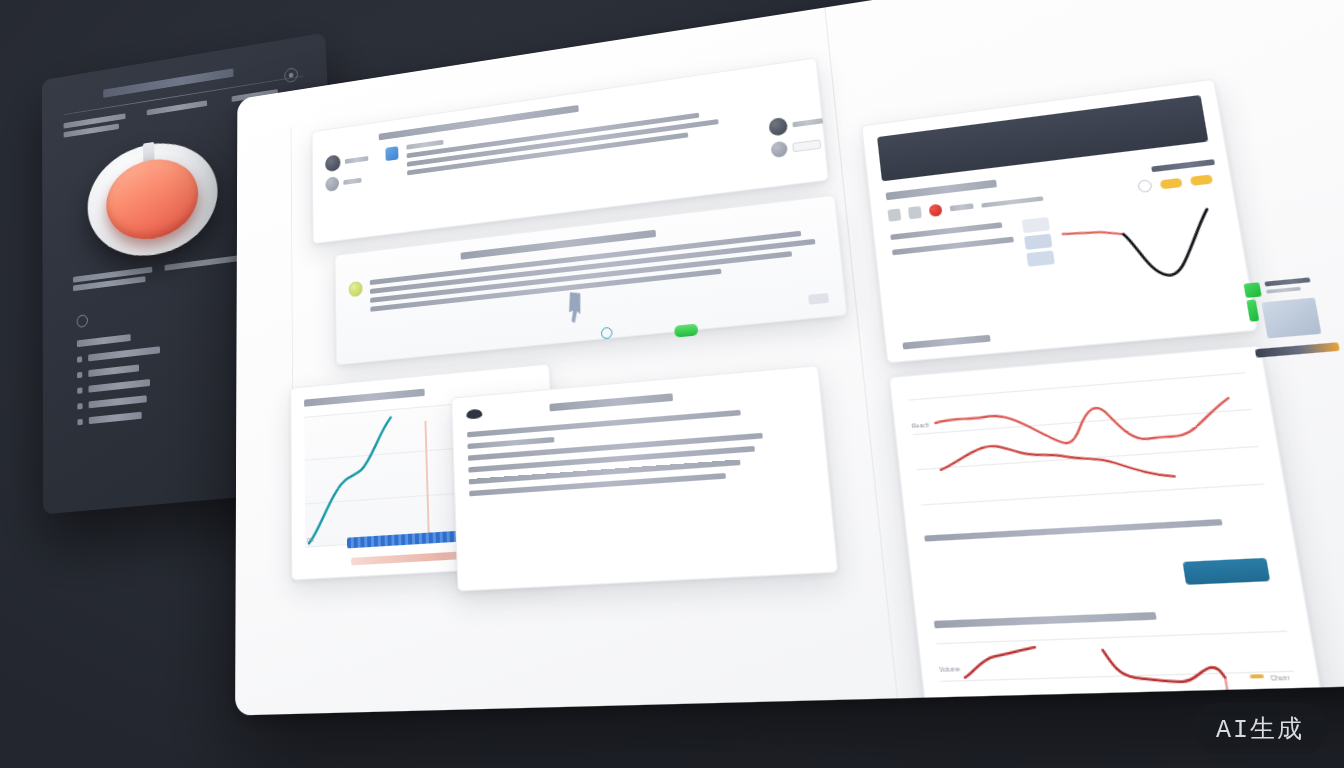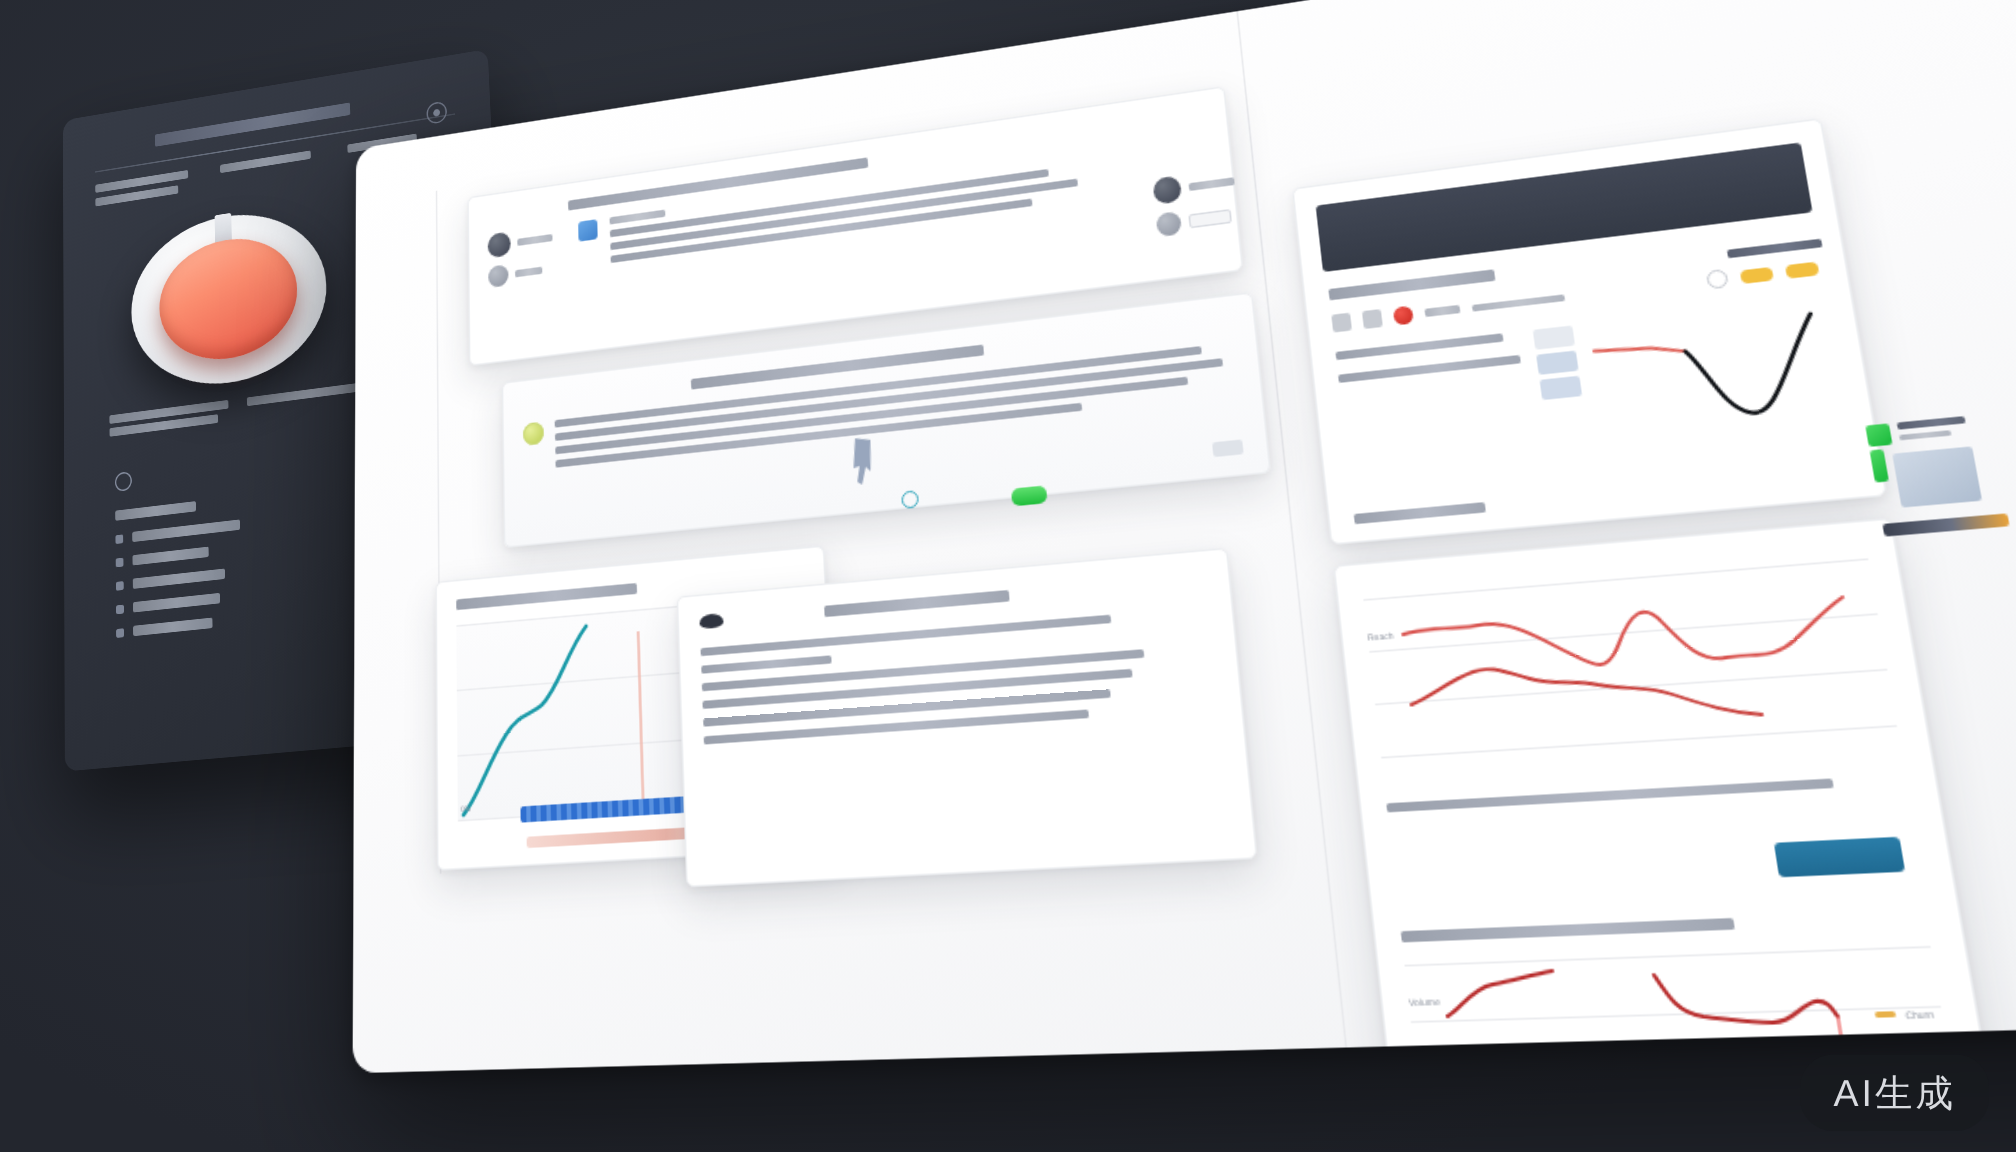--- a/index.html
+++ b/index.html
@@ -151,21 +151,21 @@
   
   .sel-blue { height:10px; border-radius:2px;
     background:repeating-linear-gradient(90deg,#2f6fd0 0 4px,#5a92e0 4px 7px); }
   .salmon-bar { height:7px; border-radius:2px;
     background:linear-gradient(90deg,#f6d9d2,#e9b3a7 70%,#f3dcd6); }
 
   
   .watermark {
     position:absolute; right:18px; bottom:14px; padding:9px 22px; border-radius:22px;
     background:rgba(24,26,31,.72); color:#d9dbe0; font-size:25px; letter-spacing:2px;
-    font-family:Liberation Sans, sans-serif;
+    font-family:Liberation Mono, monospace;
   }
   .legend-lbl { font-size:5px; color:#8d939f; }
 </style>
 </head>
 <body>
 
 <div id="stage">
 
   <div class="sidebar">
     <div class="sb-gear"></div>

